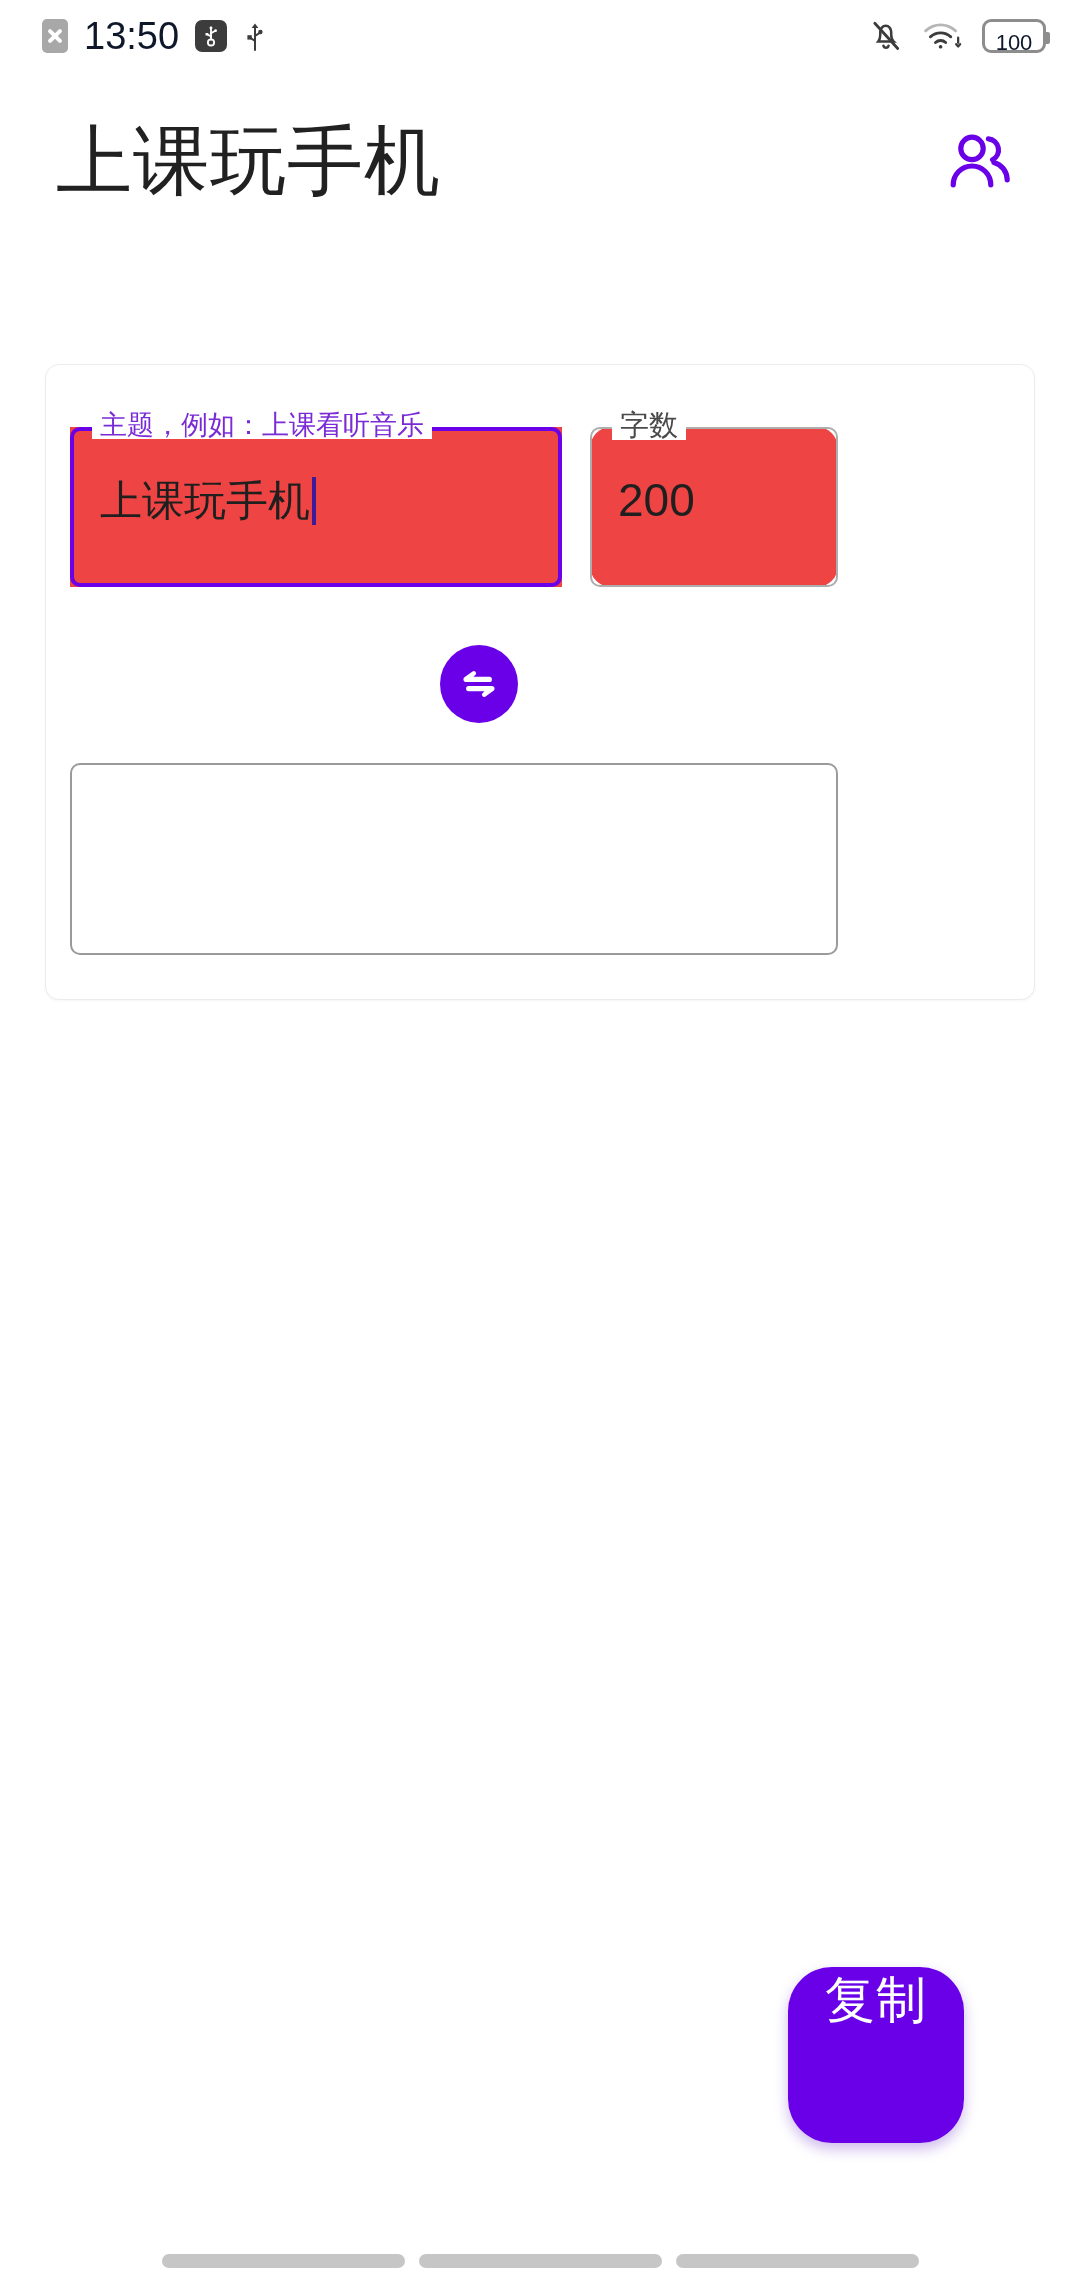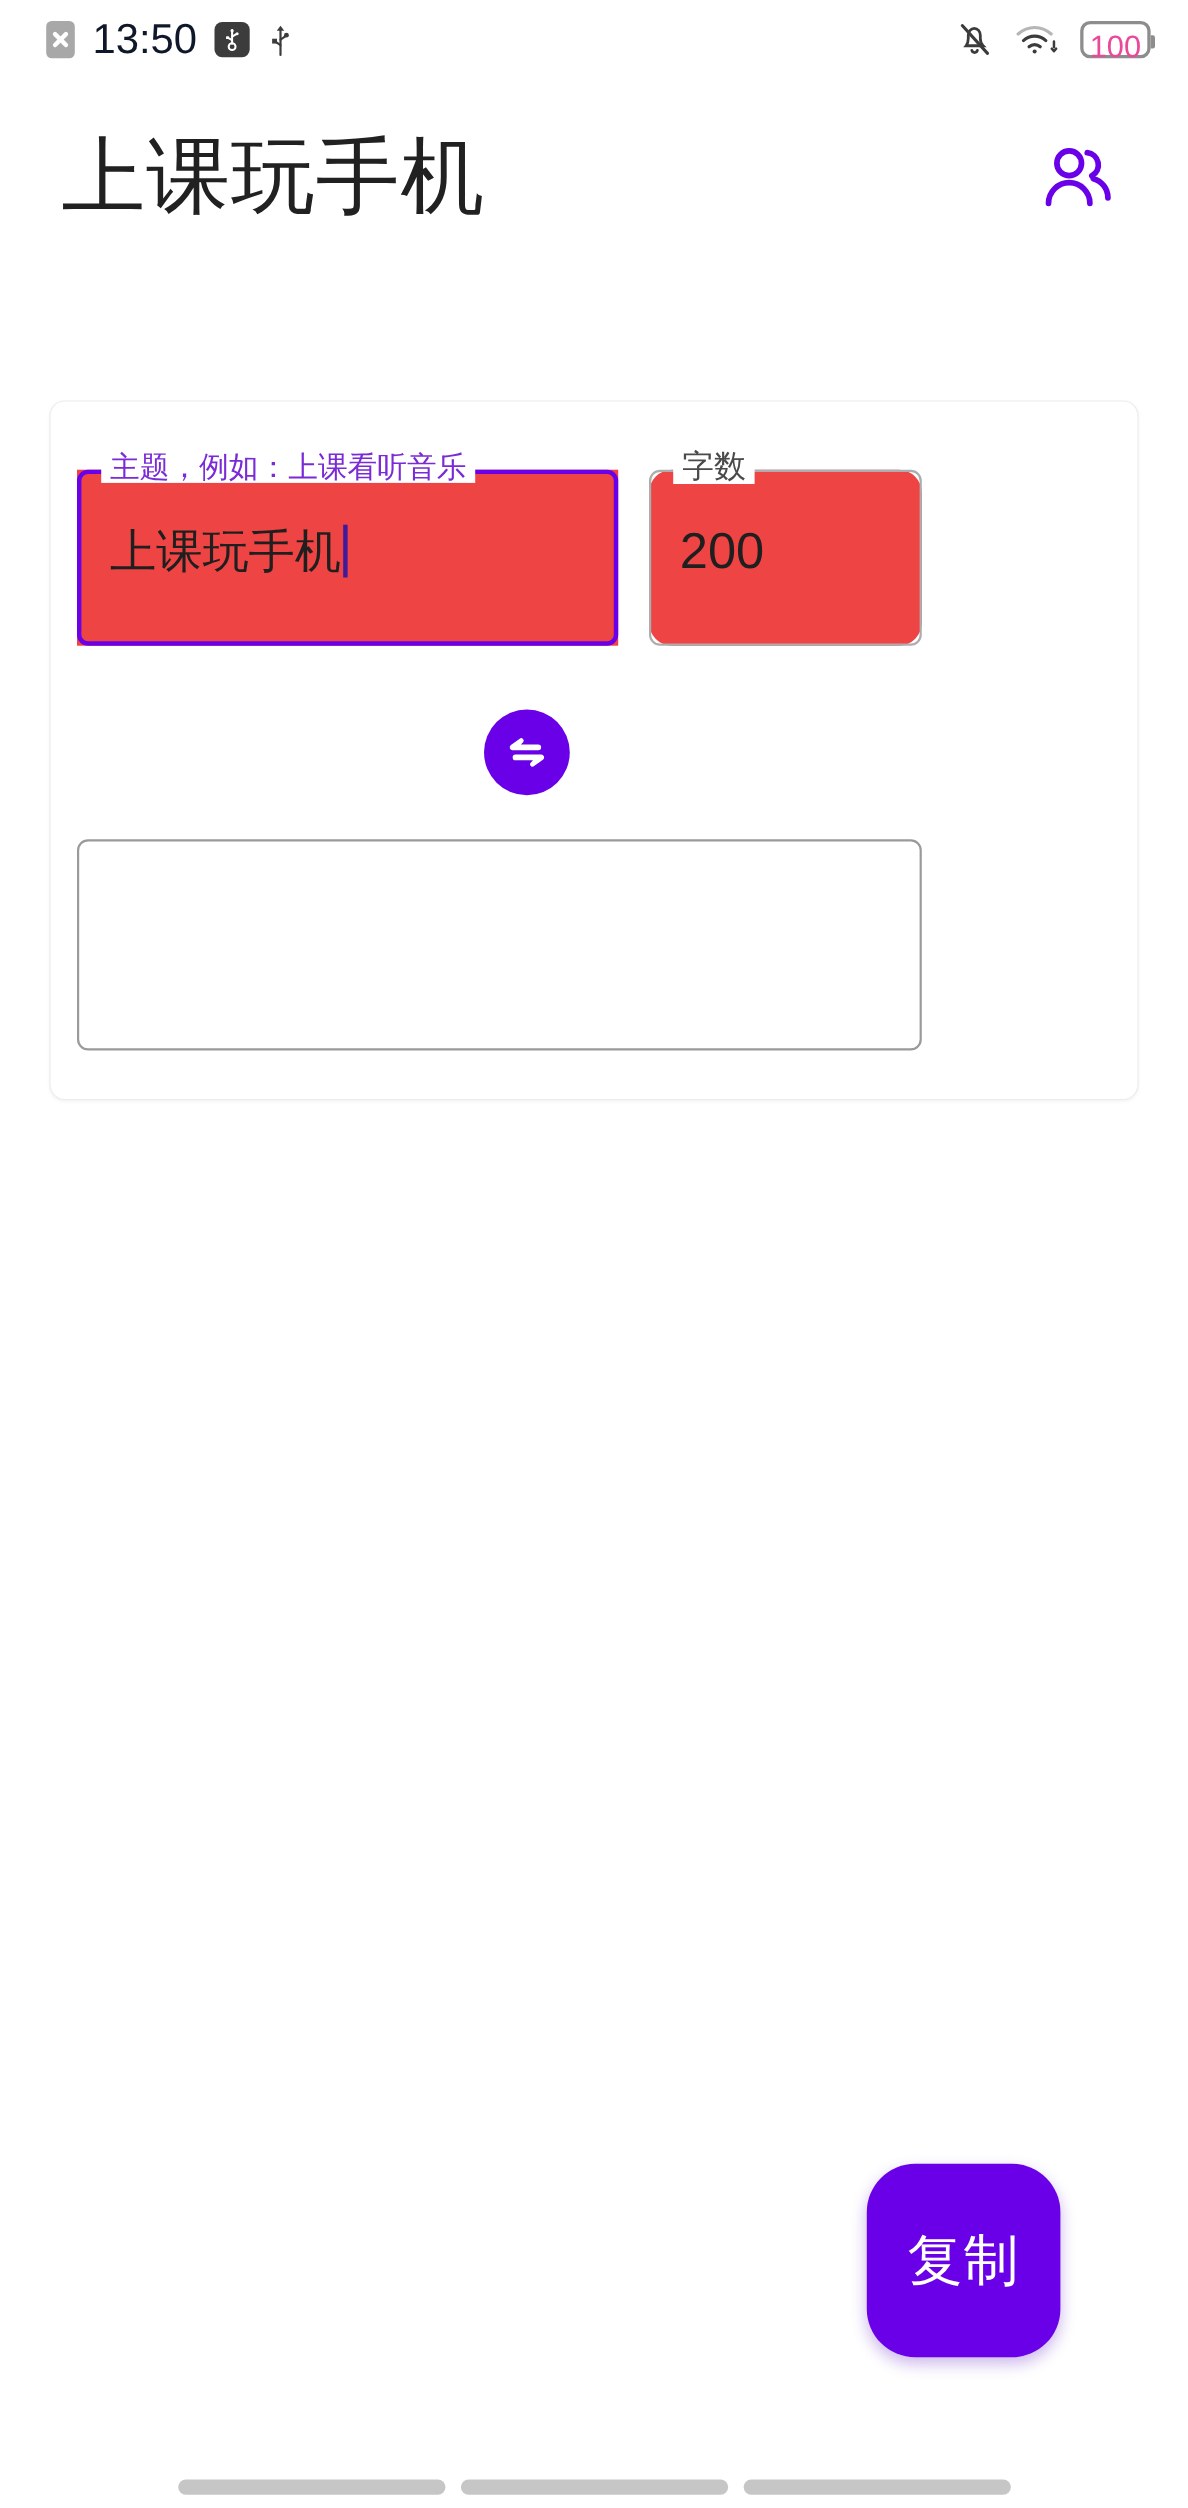--- a/index.html
+++ b/index.html
@@ -83,22 +83,22 @@
   }
   .battery-pill::after {
     content: "";
     position: absolute;
     right: -7px; top: 10px;
     width: 4px; height: 12px;
     background: #8d8d8d;
     border-radius: 0 2px 2px 0;
   }
   .battery-pill span {
-    font-size: 28px;
-    color: #ec4899;
+    font-size: 22px;
+    color: #0f172a;
     line-height: 1;
     font-family: "Liberation Sans", sans-serif;
     margin-top: 14px;
   }
 
   
   #app-header {
     position: absolute;
     top: 96px; left: 0;
     width: 1080px;
@@ -261,21 +261,20 @@
     left: 788px;
     top: 1967px;
     width: 176px;
     height: 176px;
     background: #6a00e8;
     border: none;
     border-radius: 44px;
     color: #ffffff;
     font-size: 50px;
     display: flex;
-    align-items: center;
     justify-content: center;
     box-shadow: 0 6px 14px rgba(80,0,190,0.28);
     font-family: Liberation Sans, sans-serif;
     letter-spacing: 1px;
   }
 
   
   #nav-bar {
     position: absolute;
     left: 0;

